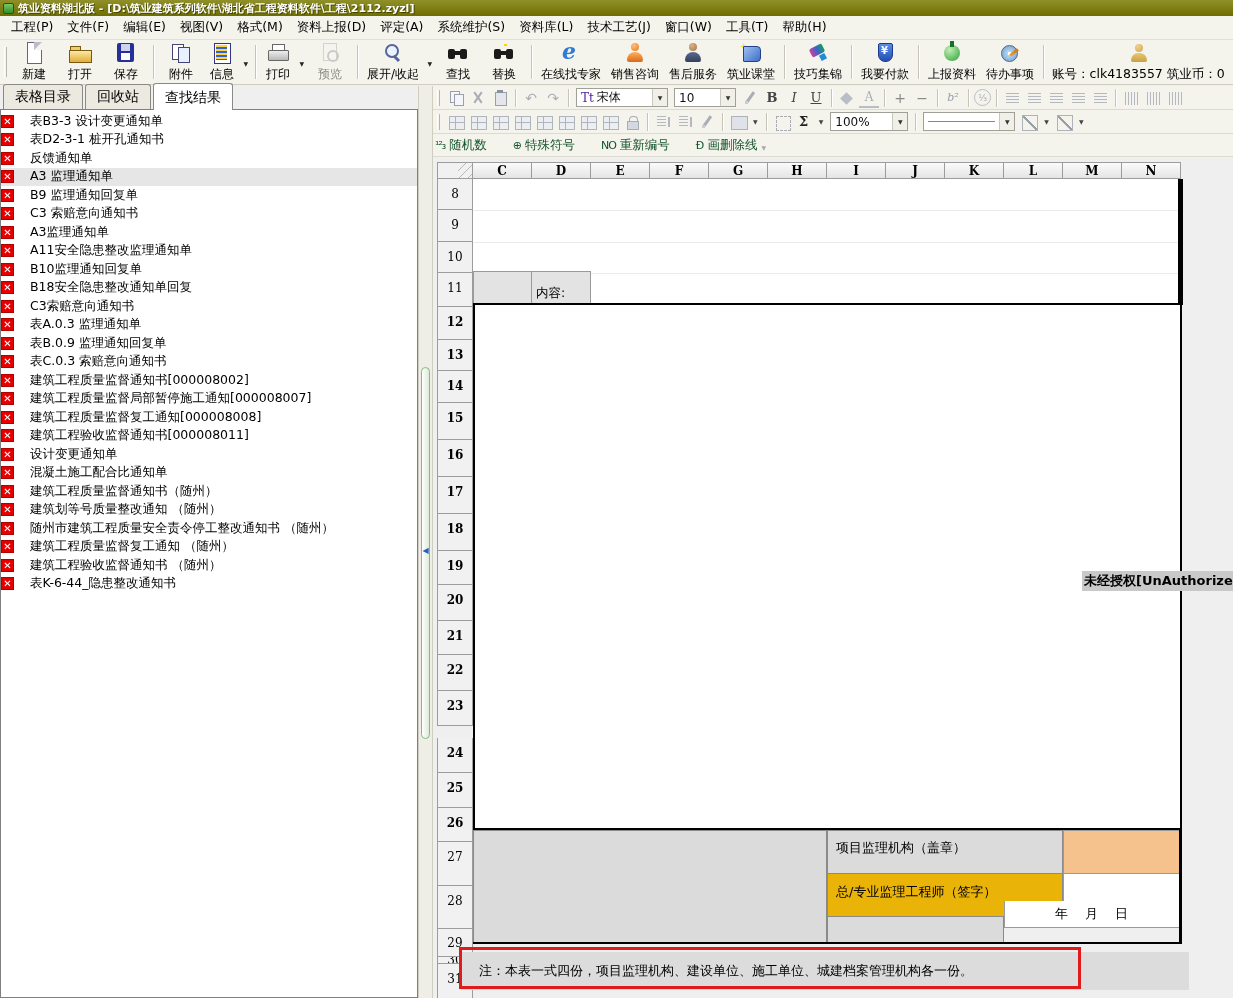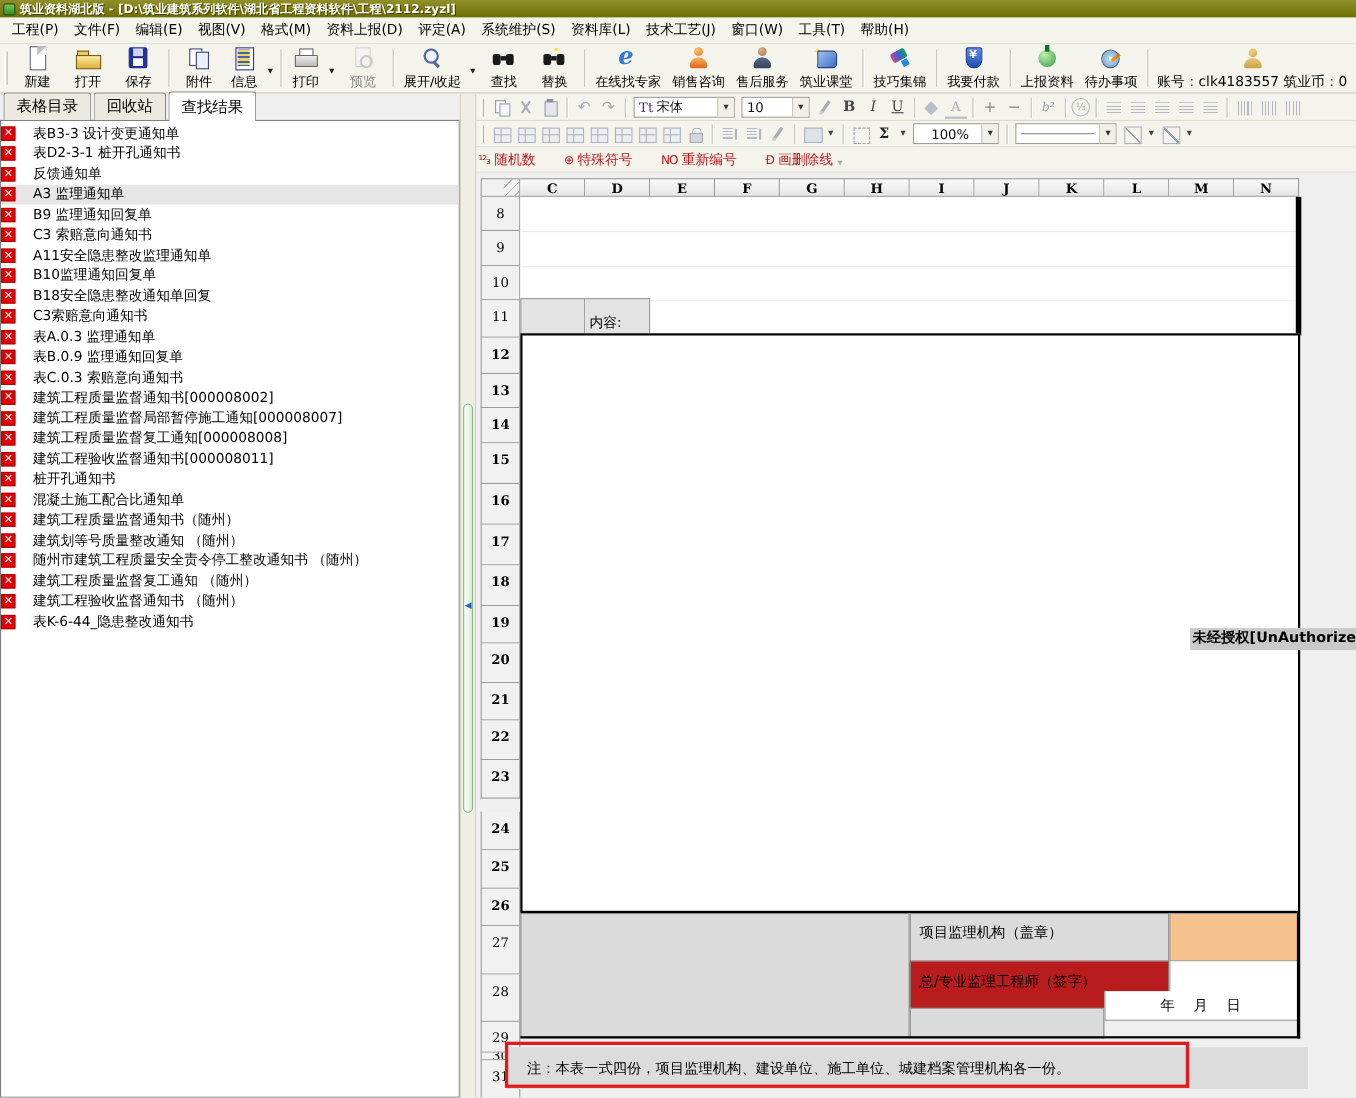--- a/index.html
+++ b/index.html
@@ -121,21 +121,21 @@
 .i-lsp::after{left:15px;top:5px;width:2px;height:10px;background:#B4B8C0}
 .i-pat::before{left:3px;top:4px;width:15px;height:12px;border:1px solid #AEB2BA;background:#DFE2E8}
 .i-border::before{left:4px;top:4px;width:13px;height:13px;border:1px dashed #A9ADB5}
 .i-diag::before{left:3px;top:3px;width:14px;height:14px;border:1px solid #AEB2BA;background:linear-gradient(45deg,transparent 46%,#99A0AA 46%,#99A0AA 54%,transparent 54%)}
 .caret{font-size:6px;color:#444;margin:0 4px;flex:none}
 .combo{height:19px;border:1px solid #A0A098;background:#fff;display:inline-flex;align-items:center;margin:0 3px;font-size:12px;color:#111;padding-left:4px;flex:none}
 .combo .tt{font-family:"DejaVu Serif",serif;font-weight:400;color:#4c1d95;margin-right:3px}
 .combo .cv{flex:1;white-space:nowrap;overflow:hidden}
 .combo .cbtn{margin-left:auto;width:15px;height:100%;display:flex;align-items:center;justify-content:center;background:#F0EFE8;border-left:1px solid #C9C8C0;font-size:6px;color:#333;flex:none}
 .combo-line .cv{height:1px;background:#888;margin-right:4px}
-.ebtn{display:flex;align-items:center;gap:4px;color:#b91c1c;margin-right:26px;white-space:nowrap;font-size:12.5px}
+.ebtn{display:flex;align-items:center;gap:4px;color:#14532d;margin-right:26px;white-space:nowrap;font-size:12.5px}
 .eprefix{font-size:11px;letter-spacing:-1px}
 .ebtn .dd{position:static;transform:none}
 .ebtn .dd::after{color:#A8A8A8}
 
 
 .sheet{position:absolute;left:0;top:71px;right:0;bottom:0;background:#EFEFEF;overflow:hidden}
 .corner{position:absolute;left:4px;top:5px;width:36px;height:17px;border:1px solid #9C9C9C;background:#F1F1F1 repeating-linear-gradient(135deg,transparent 0 5px,#B8B8B8 5px 6px) right/14px 100% no-repeat}
 .colheads{position:absolute;left:40px;top:5px;height:17px;display:flex}
 .colhead{width:59px;height:17px;border:1px solid #9C9C9C;border-left:none;background:linear-gradient(#FBFBFB,#E4E4E4);font:700 12px/16px "DejaVu Serif",serif;text-align:center}
 .rowheads{position:absolute;left:4px;top:22px;width:36px;display:flex;flex-direction:column}
@@ -145,21 +145,21 @@
 .white-area{left:40px;top:22px;width:708px;height:126px;background:#fff}
 .rline{left:40px;width:708px;height:1px;background:#EBEBEB}
 .thick-right{left:745px;top:22px;width:5px;height:126px;background:#000}
 .cell-c11{left:40px;top:114px;width:59px;height:34px;background:#E3E3E3;border:1px solid #9A9A9A}
 .cell-d11{left:99px;top:114px;width:59px;height:34px;background:#E3E3E3;border:1px solid #9A9A9A;border-left:none;font-size:12.5px;display:flex;align-items:flex-end;padding:0 0 2px 4px}
 .content-box{left:40px;top:146px;width:709px;height:527px;background:#fff;border:2px solid #000}
 .watermark{left:649px;top:414px;width:151px;height:20px;background:var(--watermark_bg,#C9C9C9);font-weight:700;font-size:13px;line-height:20px;white-space:nowrap;overflow:hidden;padding-left:2px}
 .sig-a{left:40px;top:673px;width:354px;height:114px;background:#DBDBDB;border:1px solid #8A8A8A}
 .sig-b1{left:394px;top:673px;width:236px;height:44px;background:#DBDBDB;border:1px solid #8A8A8A;font-size:13px;padding:8px 0 0 8px;white-space:nowrap}
 .sig-c1{left:630px;top:673px;width:118px;height:44px;background:var(--selected_cell,#F5C28E);border:1px solid #9A9A9A}
-.sig-b2{left:394px;top:717px;width:236px;height:43px;background:#b91c1c;border:1px solid #8A8A8A;border-top:none;font-size:13px;padding:9px 0 0 8px;white-space:nowrap}
+.sig-b2{left:394px;top:717px;width:236px;height:43px;background:#eab308;border:1px solid #8A8A8A;border-top:none;font-size:13px;padding:9px 0 0 8px;white-space:nowrap}
 .sig-c2{left:630px;top:717px;width:118px;height:43px;background:#fff;border:1px solid #9A9A9A;border-top:none}
 .sig-b3{left:394px;top:760px;width:177px;height:27px;background:#DBDBDB;border:1px solid #8A8A8A;border-top:none}
 .sig-c3{left:571px;top:744px;width:177px;height:27px;background:#fff;border:1px solid #9A9A9A;border-top:none;font-size:13px;display:flex;align-items:center;justify-content:center;letter-spacing:2px}
 .sig-right{left:746px;top:673px;width:3px;height:114px;background:#000}
 .sig-bottom{left:40px;top:785px;width:709px;height:2px;background:#000}
 .note-row{left:28px;top:795px;width:728px;height:38px;background:#DCDCDC;display:flex;align-items:center}
 .note-text{font-size:13px;padding-left:18px;white-space:nowrap}
 .note-box{left:26px;top:790px;width:622px;height:42px;border:3px solid var(--note_border,#E01B1B);z-index:5}
 </style>
 </head>
@@ -324,20 +324,24 @@
       <div class="list-item">
       <span class="xicon"></span>
       <span>B9 监理通知回复单</span>
     </div>
       <div class="list-item">
       <span class="xicon"></span>
       <span>C3 索赔意向通知书</span>
     </div>
       <div class="list-item">
       <span class="xicon"></span>
+      <span>A3监理通知单</span>
+    </div>
+      <div class="list-item">
+      <span class="xicon"></span>
       <span>A11安全隐患整改监理通知单</span>
     </div>
       <div class="list-item">
       <span class="xicon"></span>
       <span>B10监理通知回复单</span>
     </div>
       <div class="list-item">
       <span class="xicon"></span>
       <span>B18安全隐患整改通知单回复</span>
     </div>
@@ -368,21 +372,21 @@
       <div class="list-item">
       <span class="xicon"></span>
       <span>建筑工程质量监督复工通知[000008008]</span>
     </div>
       <div class="list-item">
       <span class="xicon"></span>
       <span>建筑工程验收监督通知书[000008011]</span>
     </div>
       <div class="list-item">
       <span class="xicon"></span>
-      <span>桩开孔通知书</span>
+      <span>设计变更通知单</span>
     </div>
       <div class="list-item">
       <span class="xicon"></span>
       <span>混凝土施工配合比通知单</span>
     </div>
       <div class="list-item">
       <span class="xicon"></span>
       <span>建筑工程质量监督通知书（随州）</span>
     </div>
       <div class="list-item">
@@ -472,21 +476,21 @@
       <span class="mi i-lsp"></span>
       <span class="mi i-lsp"></span>
       <span class="mi i-pen2"></span>
       <span class="tb-sep2"></span>
       <span class="mi i-pat"></span>
       <span class="caret">▼</span>
       <span class="tb-sep2"></span>
       <span class="mi i-border"></span>
       <span class="mi lbl-sum">Σ</span>
       <span class="caret">▼</span>
-      <span class="combo " style="width: 78px; text-align: center;">
+      <span class="combo " style="width: 78px;">
         <span class="cv">100%</span>
         <span class="cbtn">▼</span>
       </span>
       <span class="tb-sep2"></span>
       <span class="combo combo-line" style="width: 92px;">
         <span class="cv"></span>
         <span class="cbtn">▼</span>
       </span>
       <span class="mi i-diag"></span>
       <span class="caret">▼</span>

